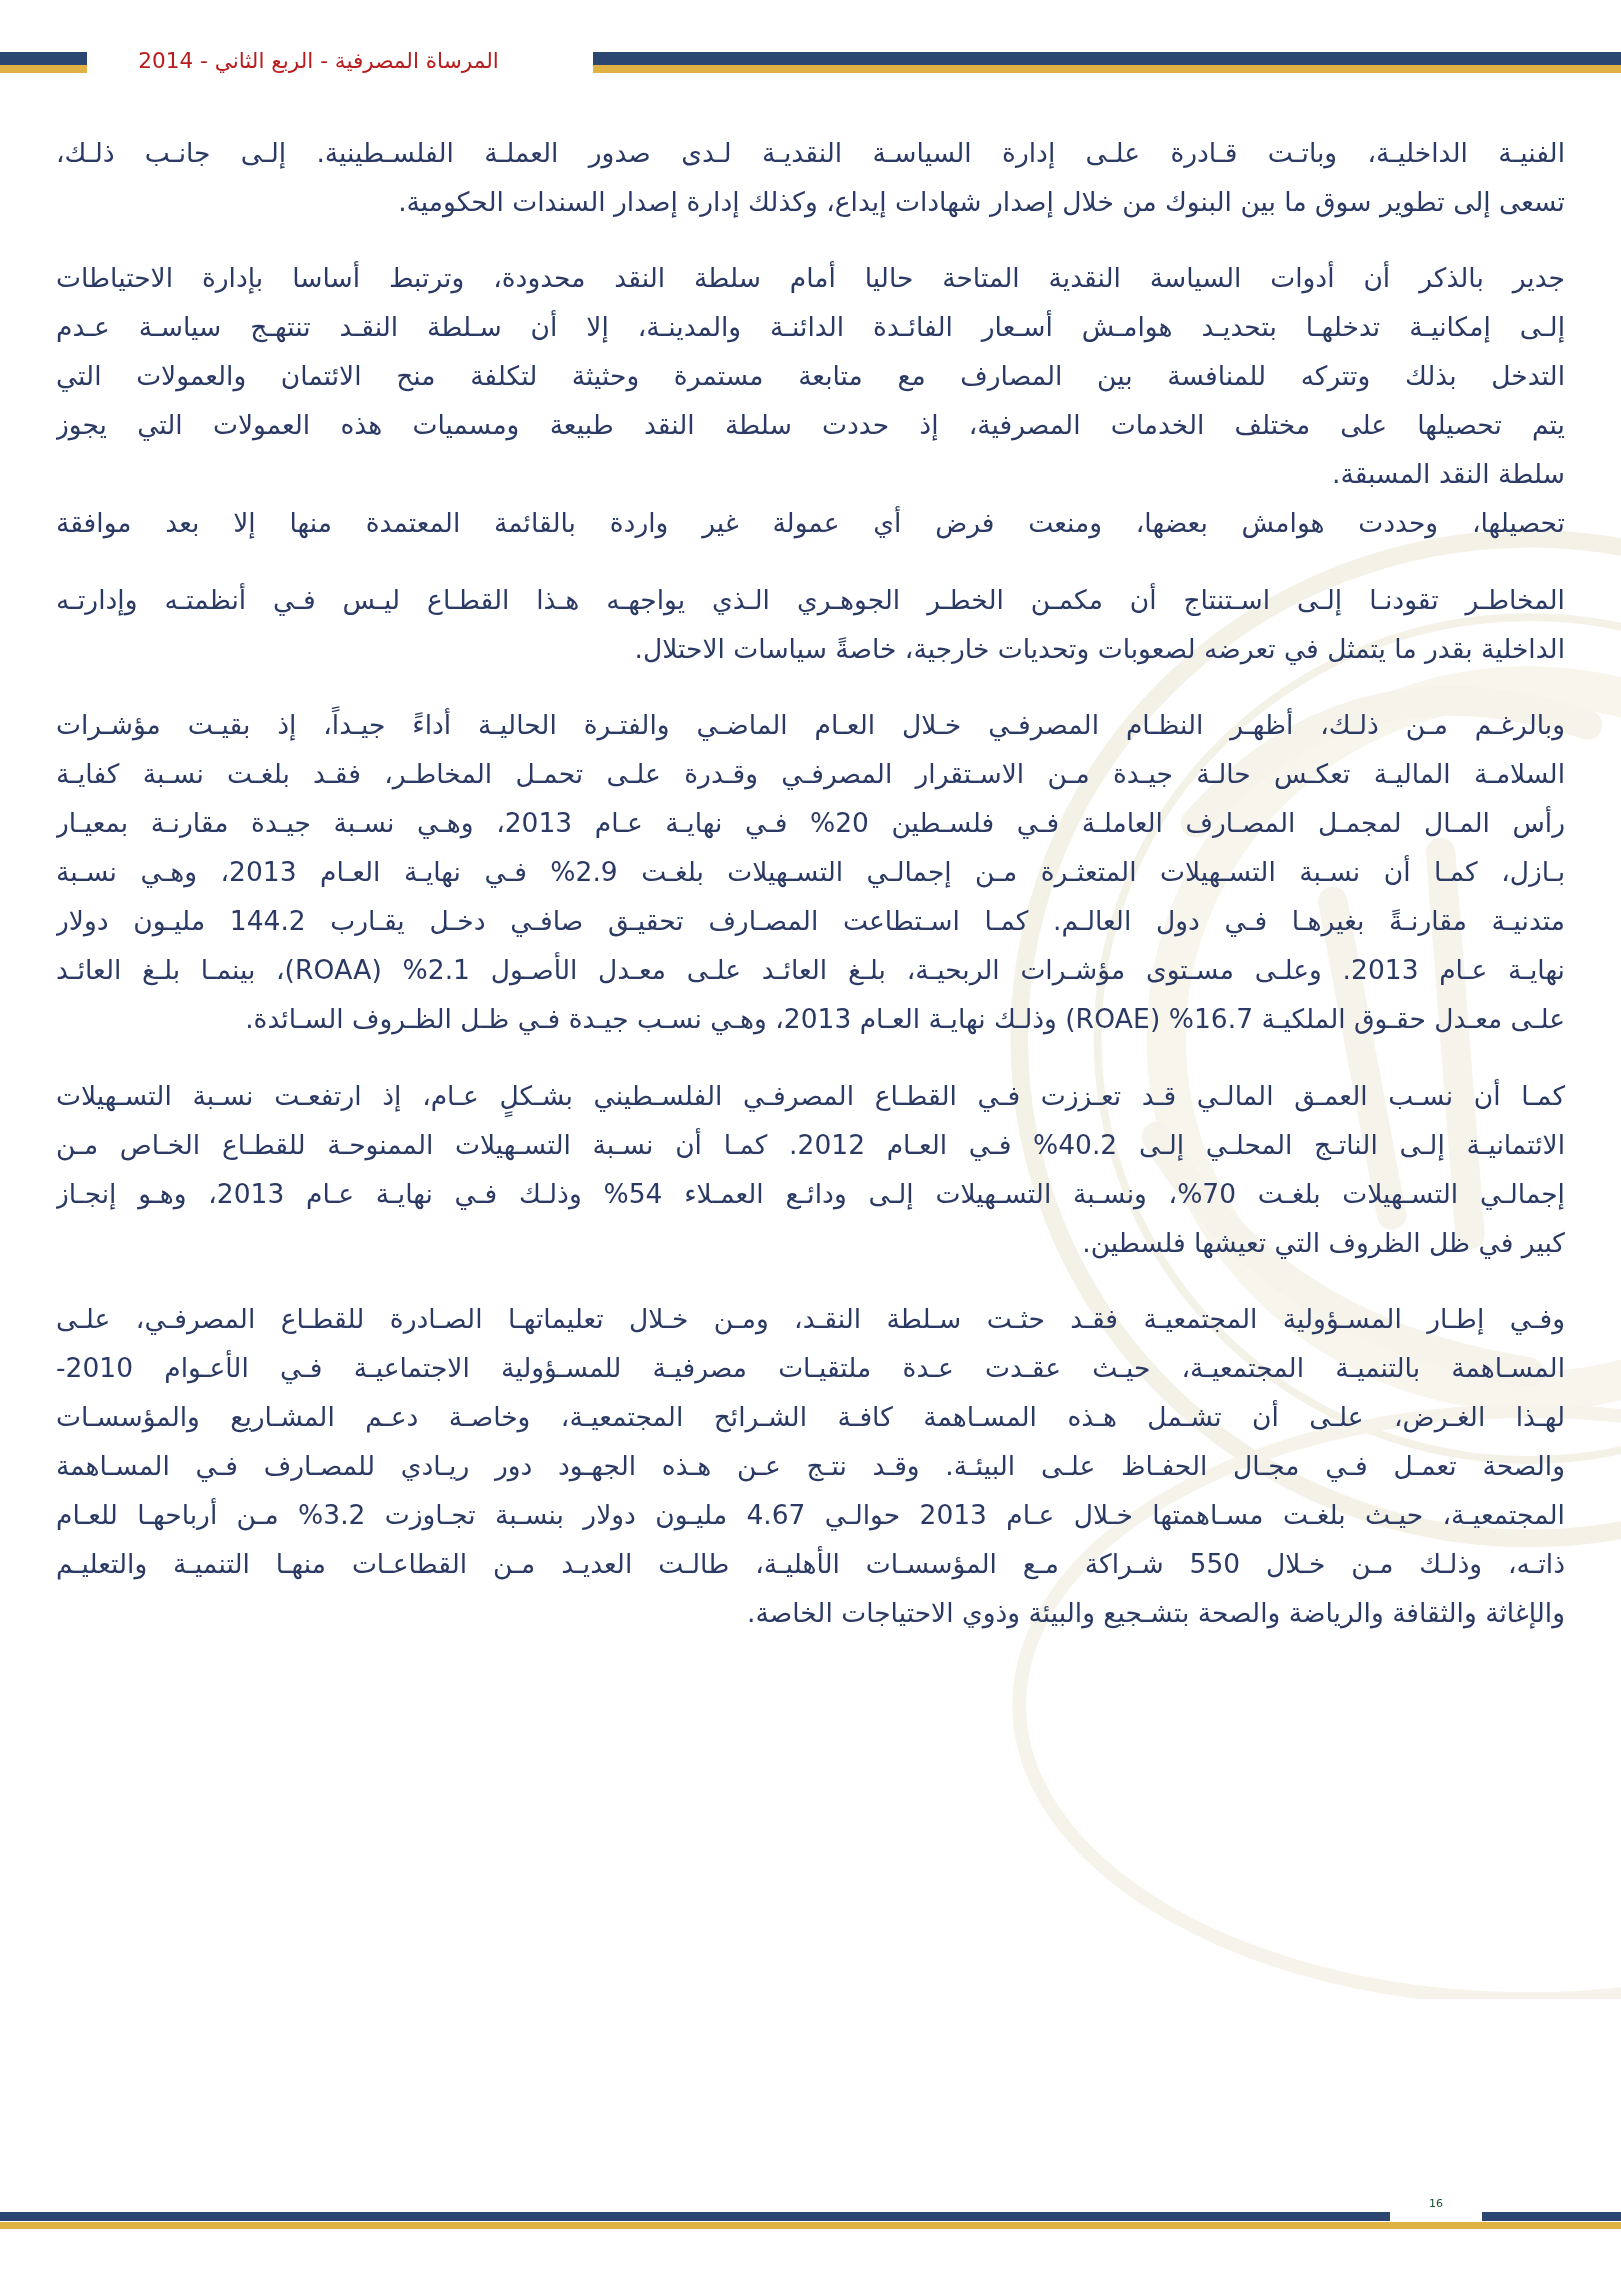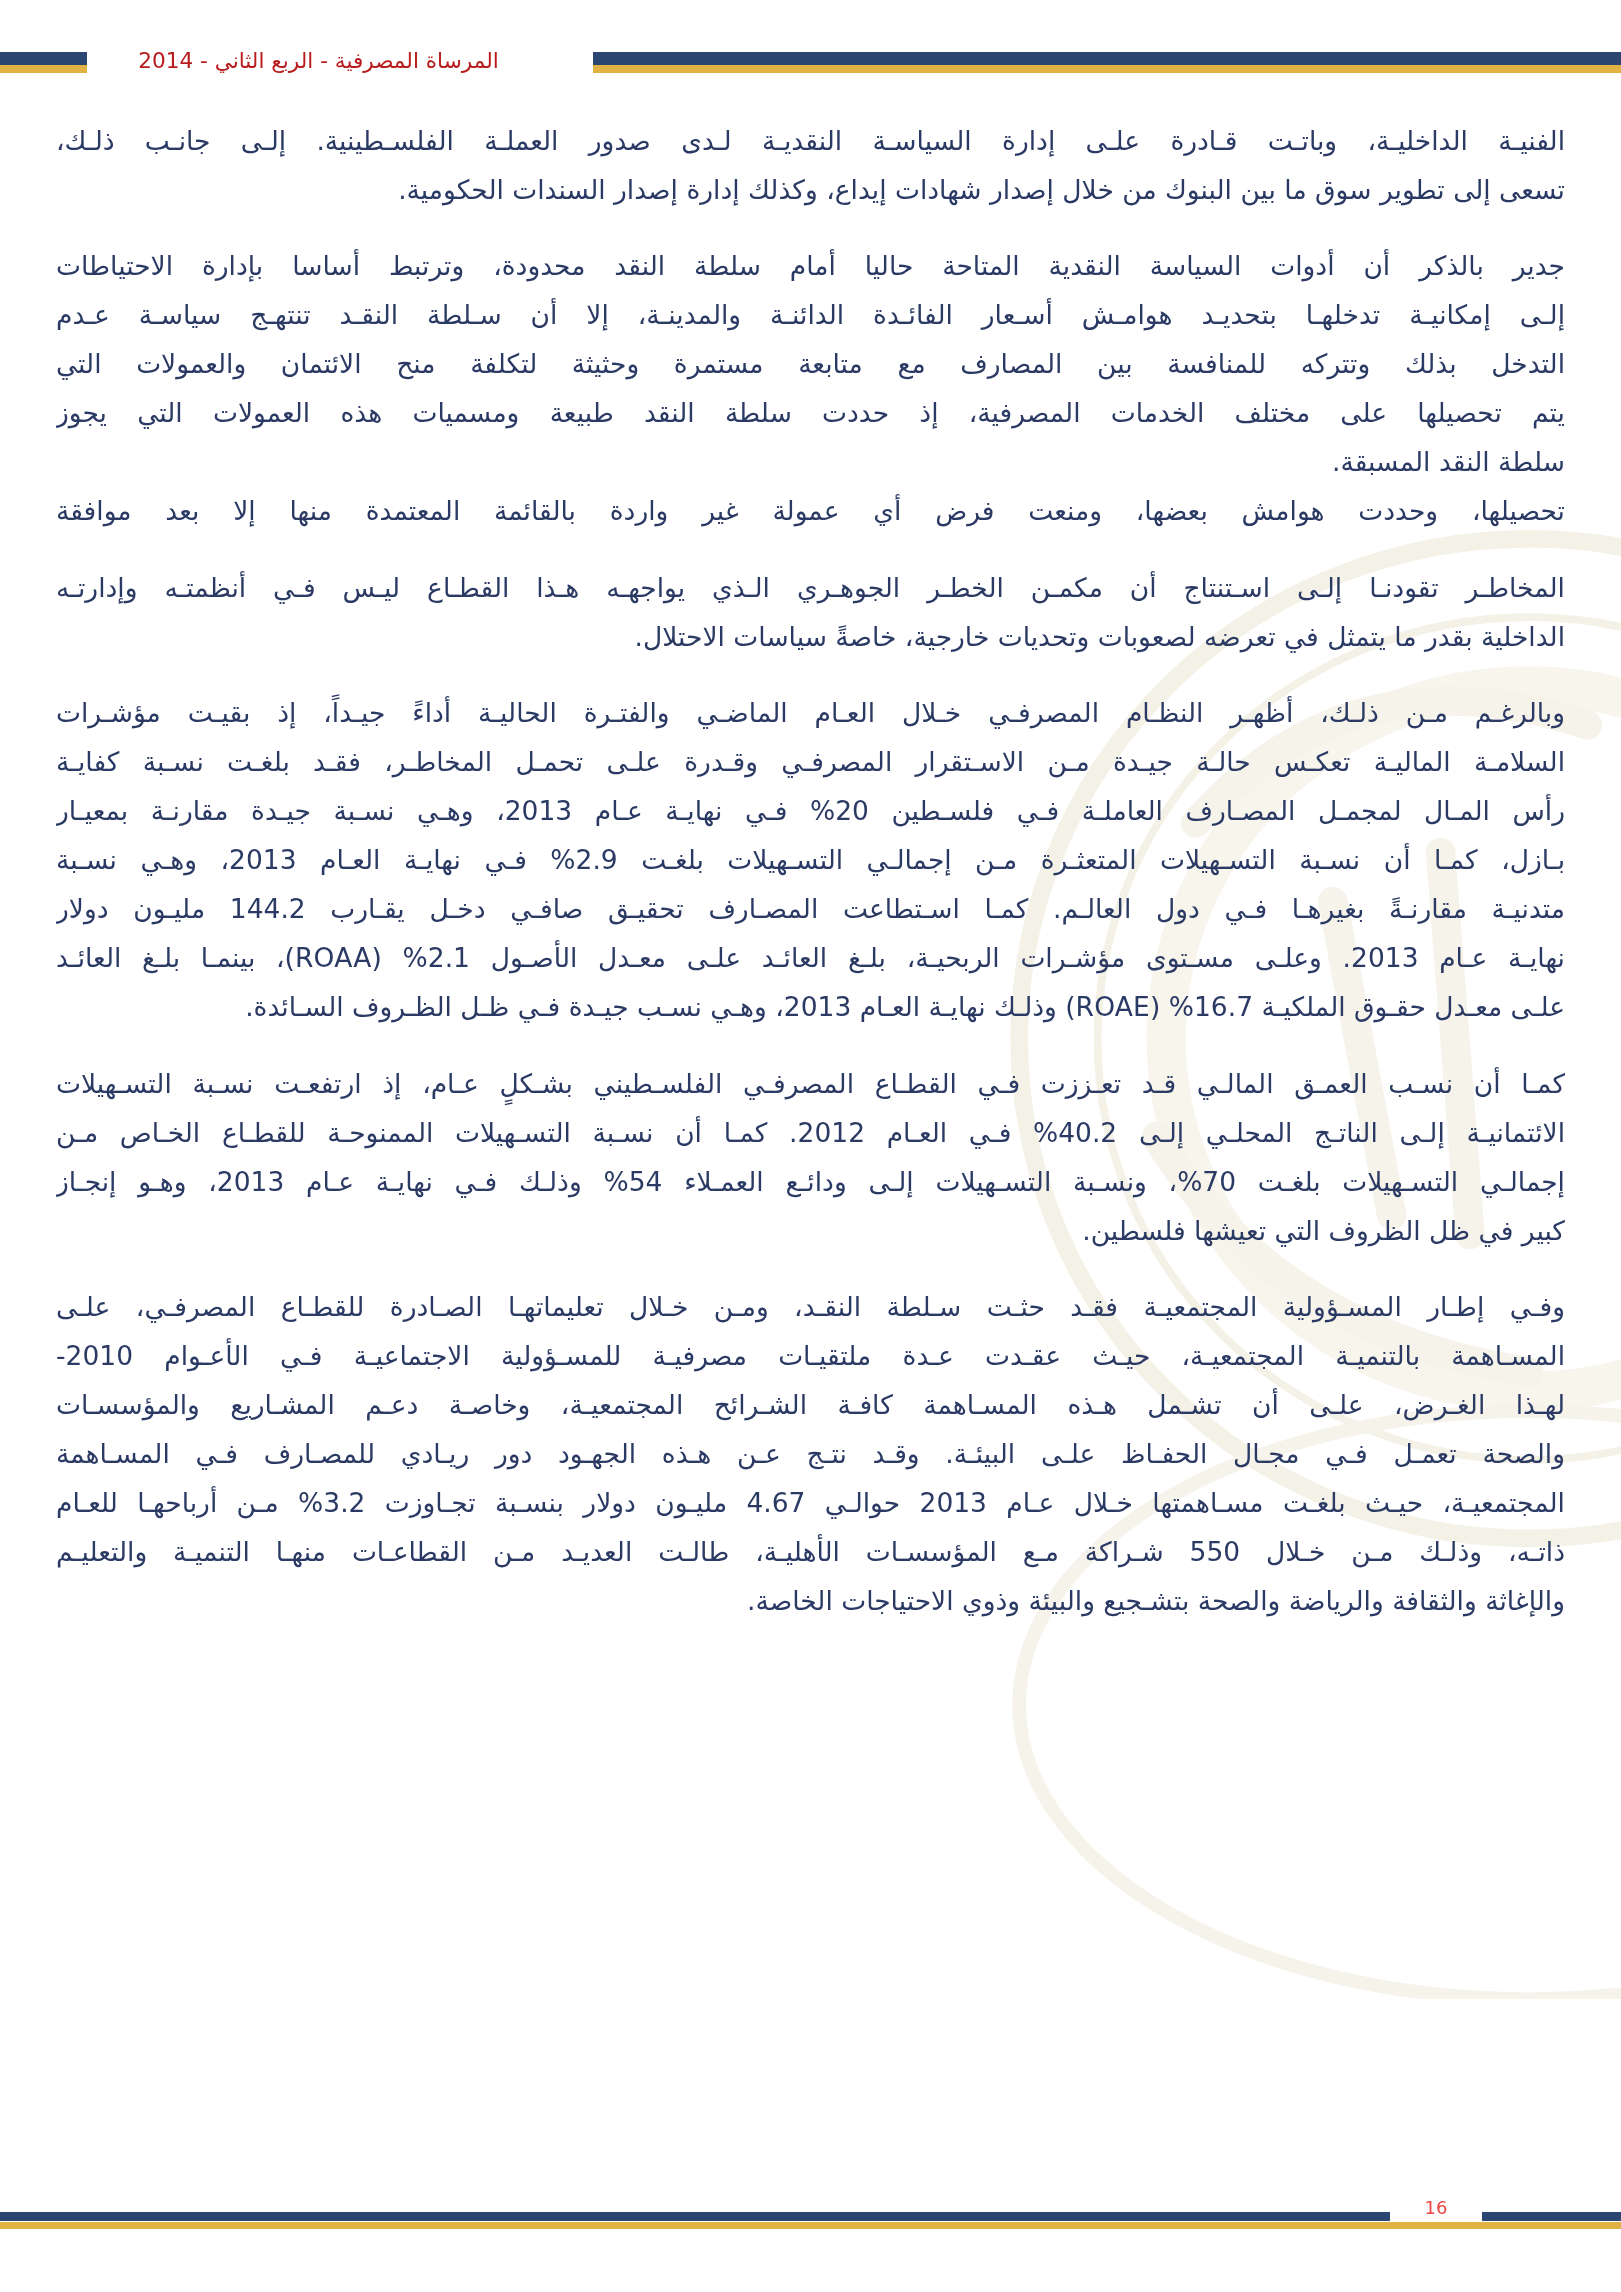--- a/index.html
+++ b/index.html
@@ -14,33 +14,33 @@
   .header-title {
     position: absolute; left: 98px; top: 43px; width: 441px;
     font-size: 21.6px; line-height: 35px; text-align: center;
     color: #b91c1c; white-space: nowrap; direction: rtl;
   }
   .watermark {
     position: absolute; left: 980px; top: 529px; width: 1078px; height: 1470px;
     pointer-events: none;
   }
   .content {
-    position: absolute; left: 56px; top: 116px; width: 1509px;
+    position: absolute; left: 56px; top: 128px; width: 1509px;
     direction: rtl;
   }
   .para { margin: 0 0 27.4px 0; }
   .line {
     display: block; font-size: 26.5px; line-height: 49px; height: 49px;
     text-align: justify; text-align-last: justify; white-space: nowrap;
     overflow: hidden; letter-spacing: 0.2px;
   }
   .line.last { text-align-last: right; }
   .page-number {
     position: absolute; left: 1390px; top: 2197px; width: 92px;
-    text-align: center; font-size: 18px; color: #ef4444;
+    text-align: center; font-size: 11px; color: #14532d;
   }
 </style>
 </head>
 <body>
 
 <div class="bar-navy" style="left:0; top:52px; width:87px; height:12.7px;"></div>
 <div class="bar-gold" style="left:0; top:65px; width:87px; height:7.8px;"></div>
 <div class="header-title">المرساة المصرفية - الربع الثاني - 2014</div>
 <div class="bar-navy" style="left:593px; top:52px; width:1028px; height:12.7px;"></div>
 <div class="bar-gold" style="left:593px; top:65px; width:1028px; height:7.8px;"></div>

